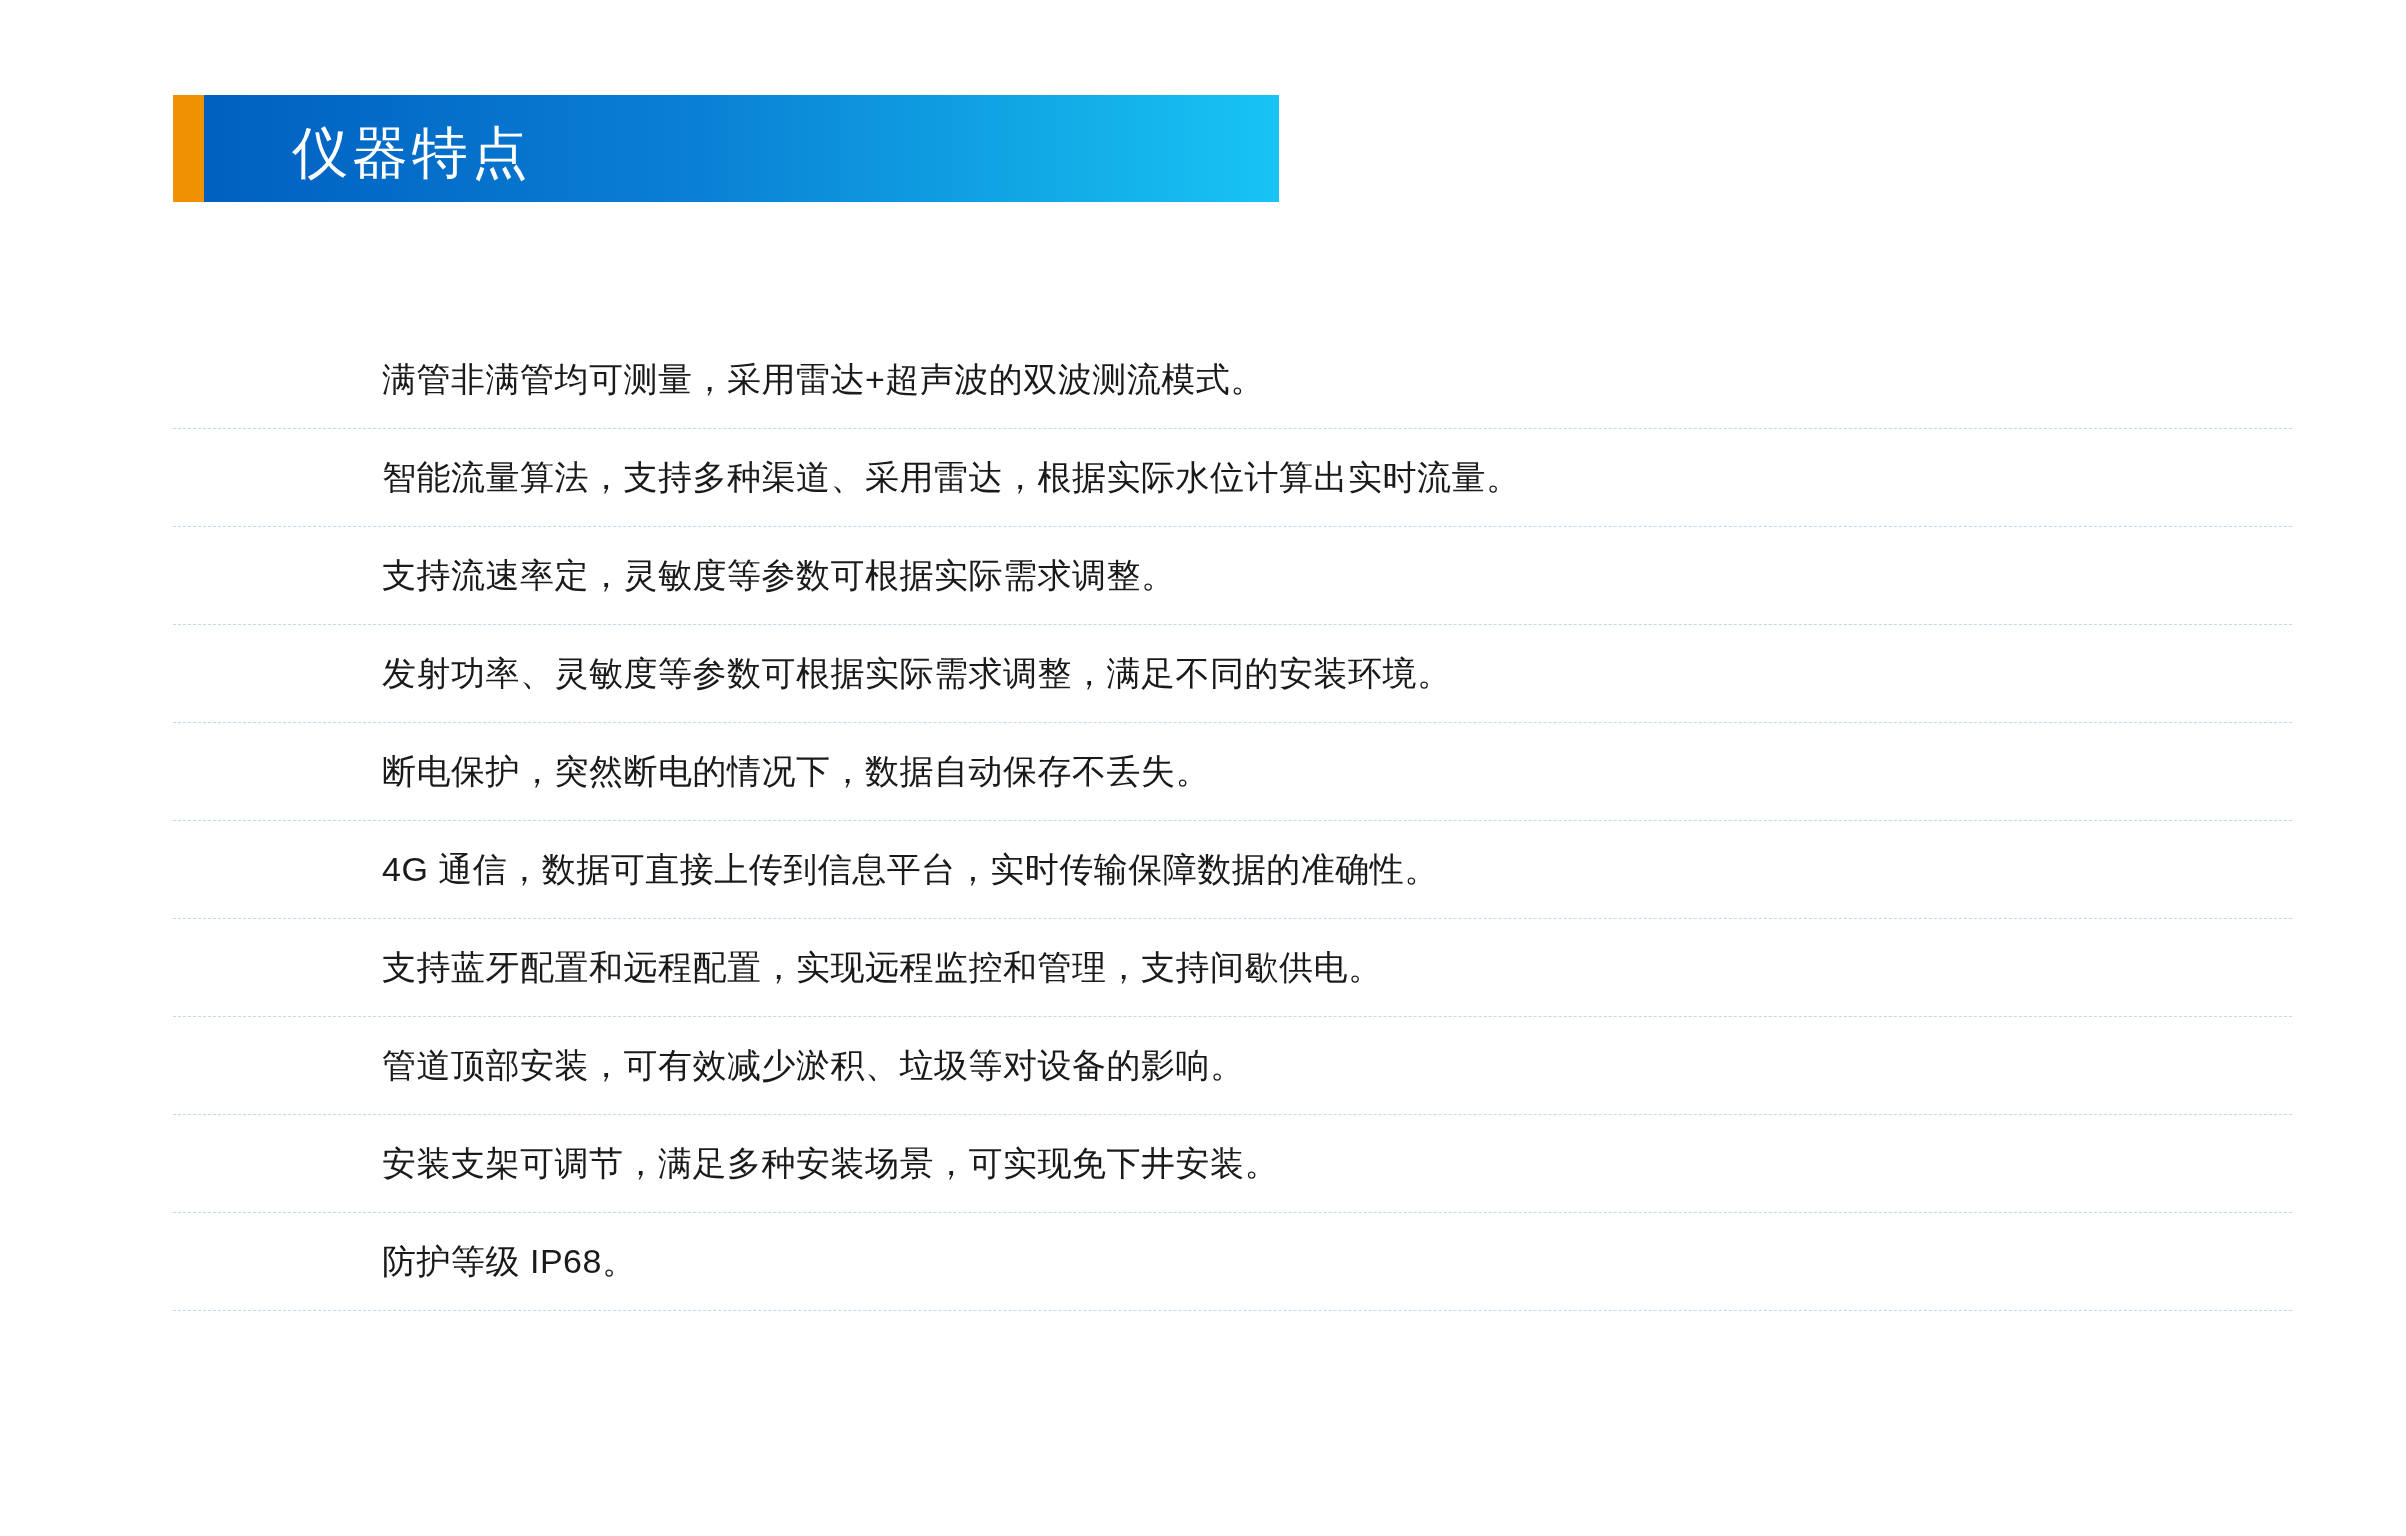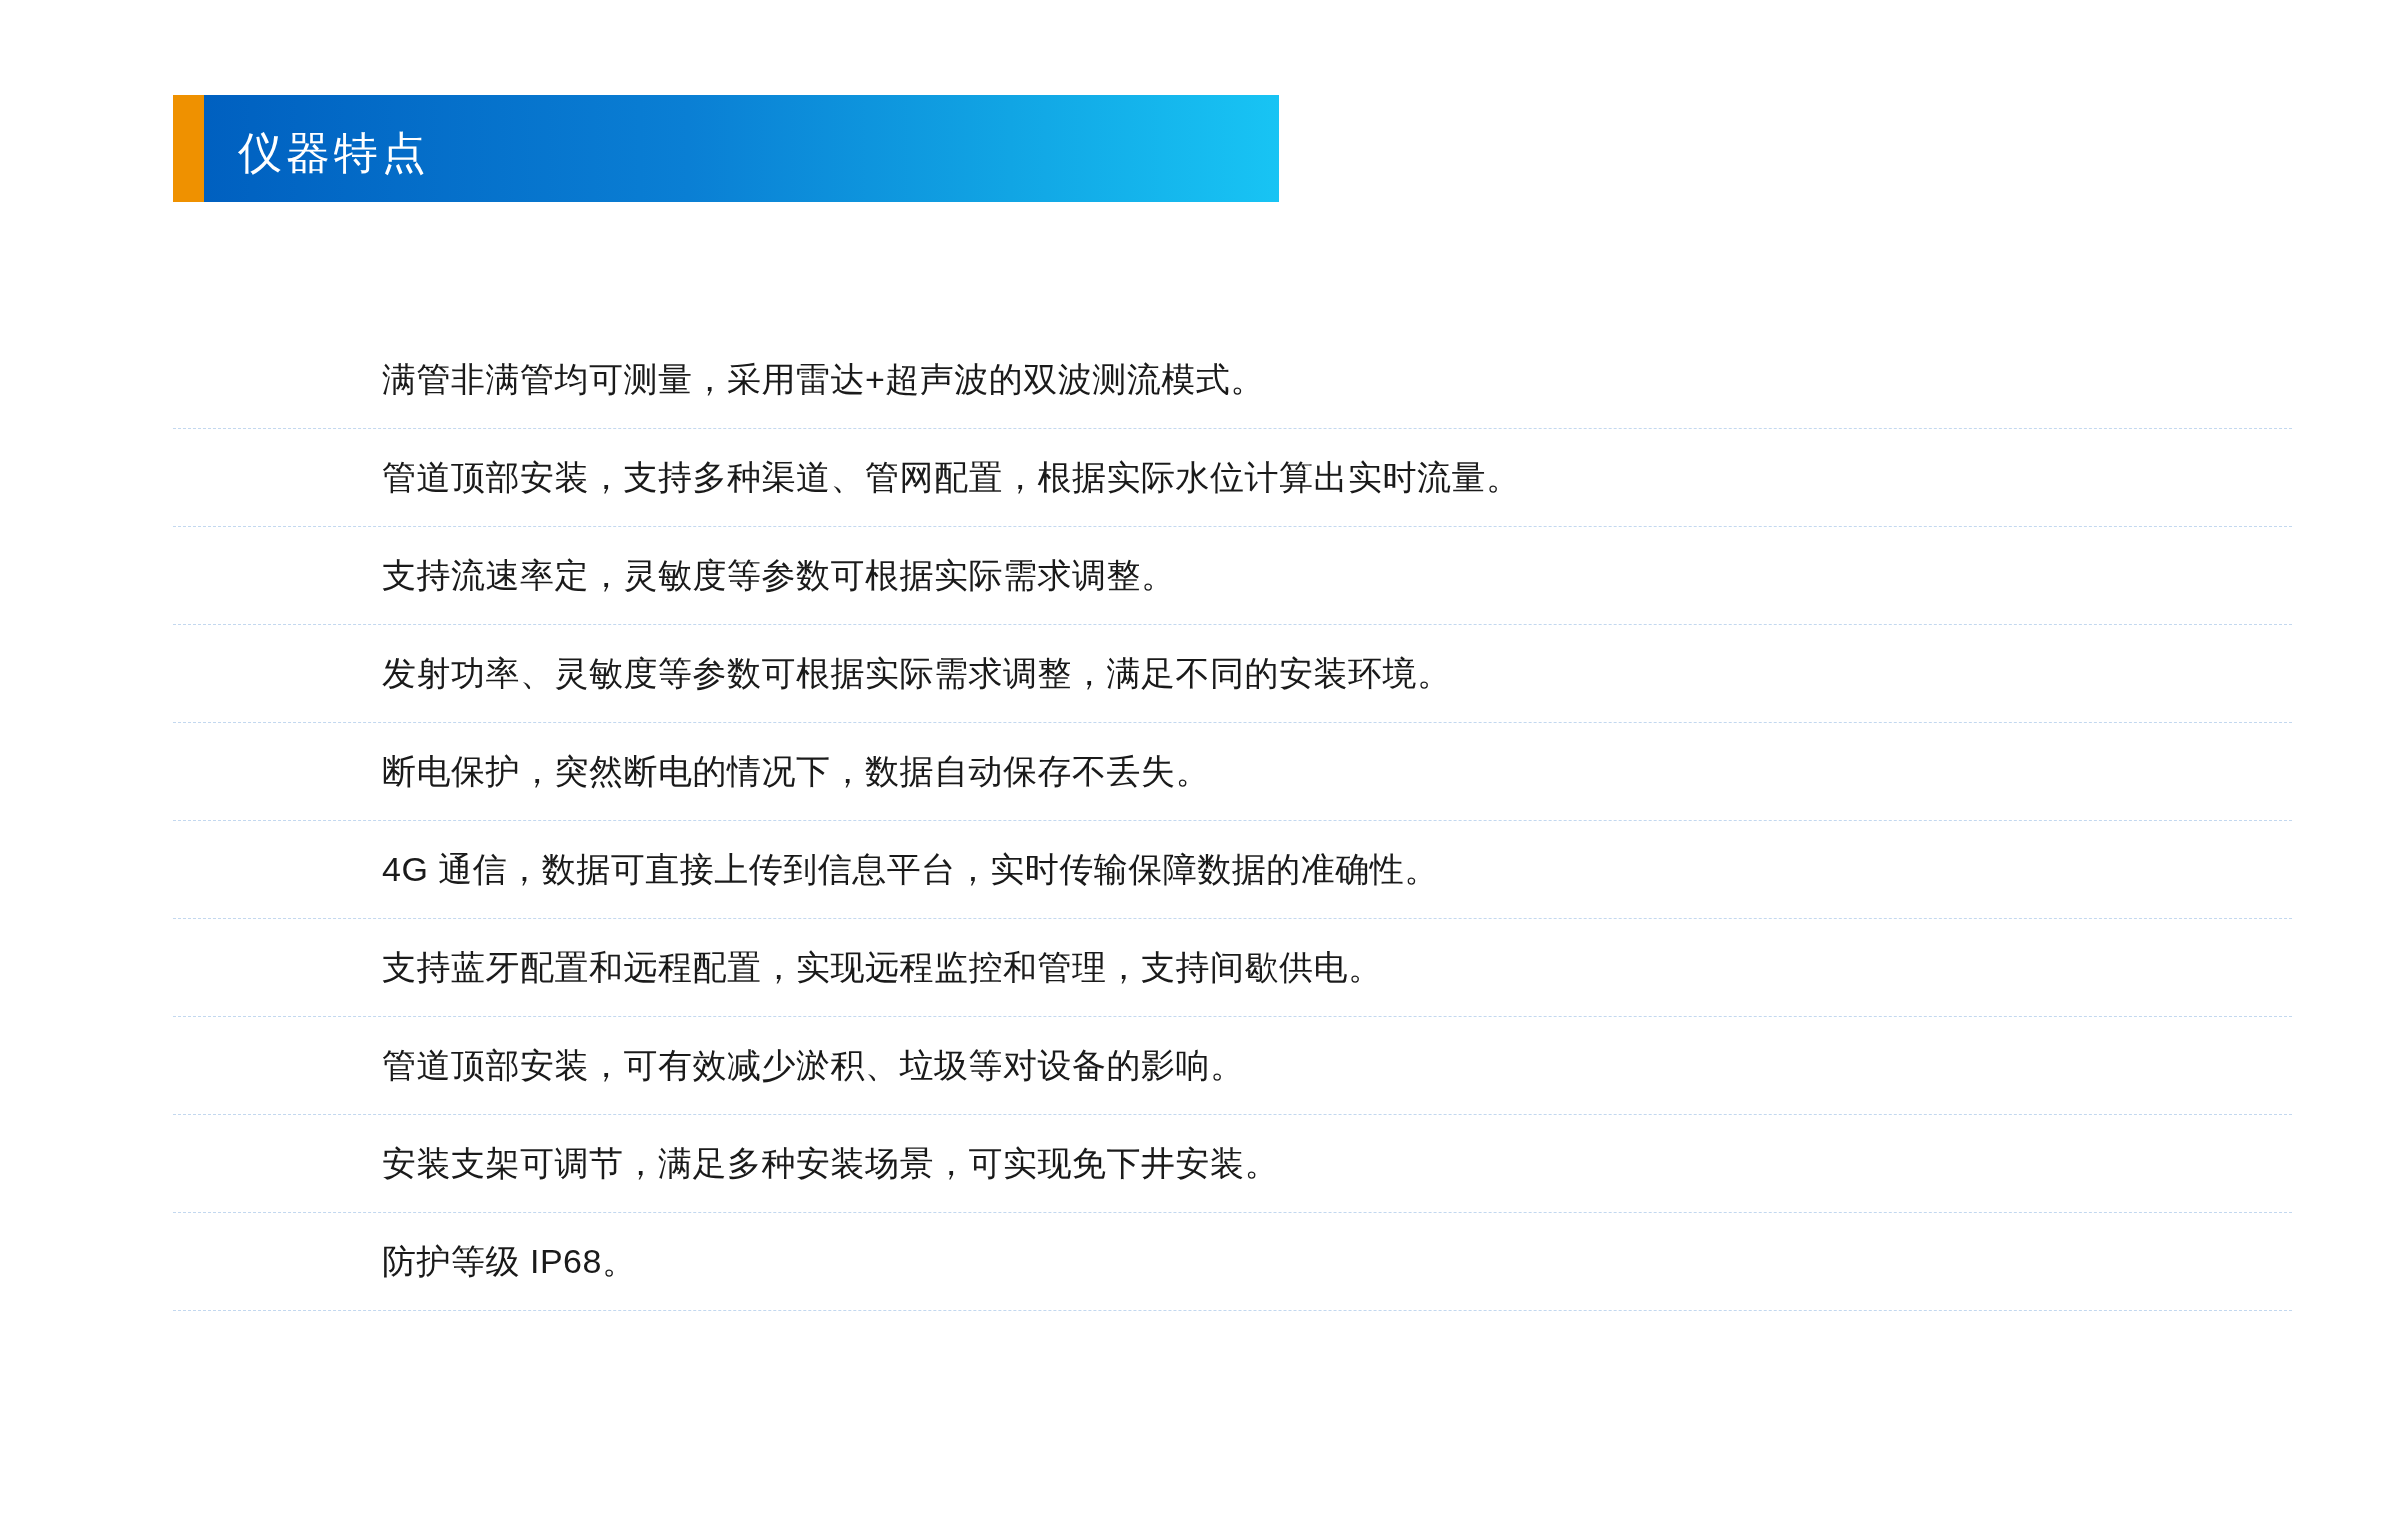--- a/index.html
+++ b/index.html
@@ -38,24 +38,24 @@
     flex: 0 0 31px;
   }
   .title-band {
     flex: 1 1 auto;
     background: linear-gradient(to right, #0060c0 0%, #0a7fd4 45%, #11a5e4 75%, #18c4f4 100%);
     display: flex;
     align-items: center;
   }
   .title-text {
     color: #ffffff;
-    font-size: 44px;
+    font-size: 56px;
     line-height: 1;
     letter-spacing: 3.9px;
-    padding-left: 34px;
+    padding-left: 88px;
     font-weight: 400;
     white-space: nowrap;
     margin-top: 8px;
   }
 
   
   .feature-list {
     position: absolute;
     left: 173px;
     top: 331px;
@@ -87,21 +87,21 @@
     <div class="title-band">
       <div class="title-text">仪器特点</div>
     </div>
   </div>
 
   <div class="feature-list">
     <div class="feature-row">
       <div class="feature-text">满管非满管均可测量，采用雷达+超声波的双波测流模式。</div>
     </div>
     <div class="feature-row">
-      <div class="feature-text">管道顶部安装，支持多种渠道、管网配置，根据实际水位计算出实时流量。</div>
+      <div class="feature-text">智能流量算法，支持多种渠道、采用雷达，根据实际水位计算出实时流量。</div>
     </div>
     <div class="feature-row">
       <div class="feature-text"> 支持流速率定，灵敏度等参数可根据实际需求调整。</div>
     </div>
     <div class="feature-row">
       <div class="feature-text">发射功率、灵敏度等参数可根据实际需求调整，满足不同的安装环境。</div>
     </div>
     <div class="feature-row">
       <div class="feature-text">断电保护，突然断电的情况下，数据自动保存不丢失。</div>
     </div>

